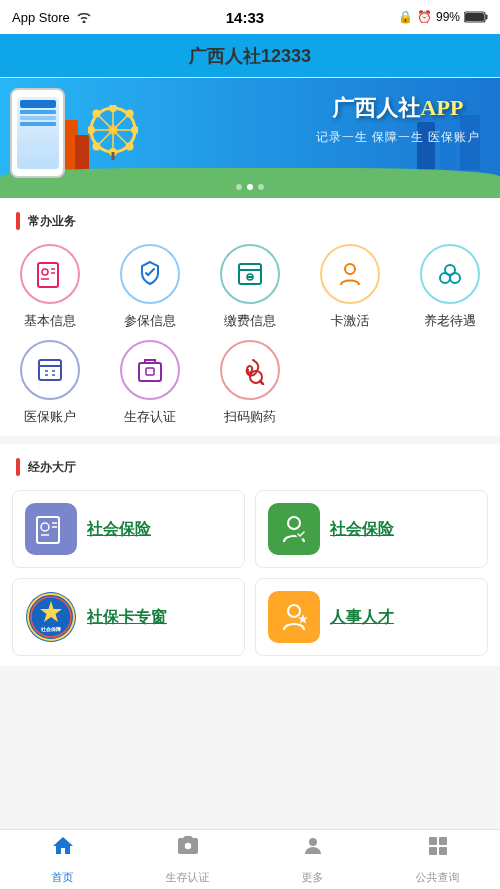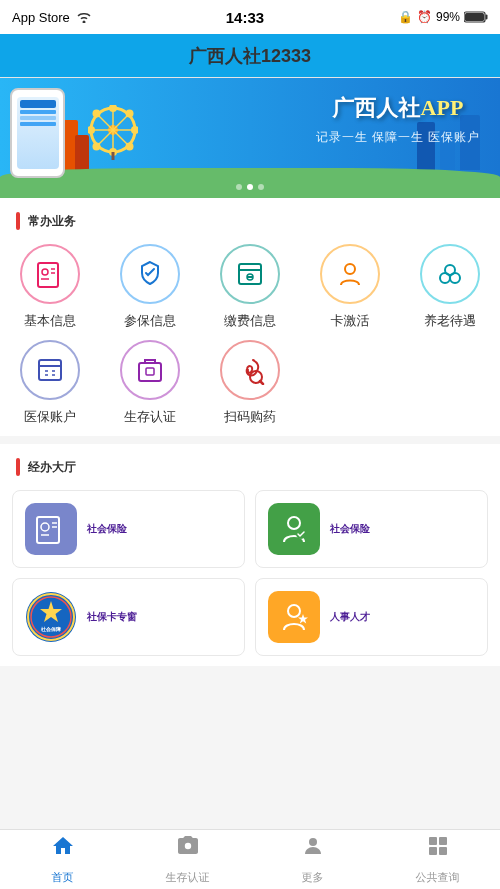--- a/index.html
+++ b/index.html
@@ -166,23 +166,24 @@
       display: flex;
       align-items: center;
       justify-content: center;
       font-size: 26px;
       flex-shrink: 0;
     }
     .office-icon-purple { background: #7986cb; }
     .office-icon-green { background: #43a047; }
     .office-icon-orange { background: #ffa726; }
     .office-label {
-      font-size: 10px;
+      font-size: 16px;
       font-weight: 600;
-      color: #4c1d95;
+      color: #15803d;
+      text-decoration: underline;
     }
 
     
     .tab-bar {
       position: fixed;
       bottom: 0;
       width: 500px;
       height: 60px;
       background: #fff;
       border-top: 1px solid #e0e0e0;

